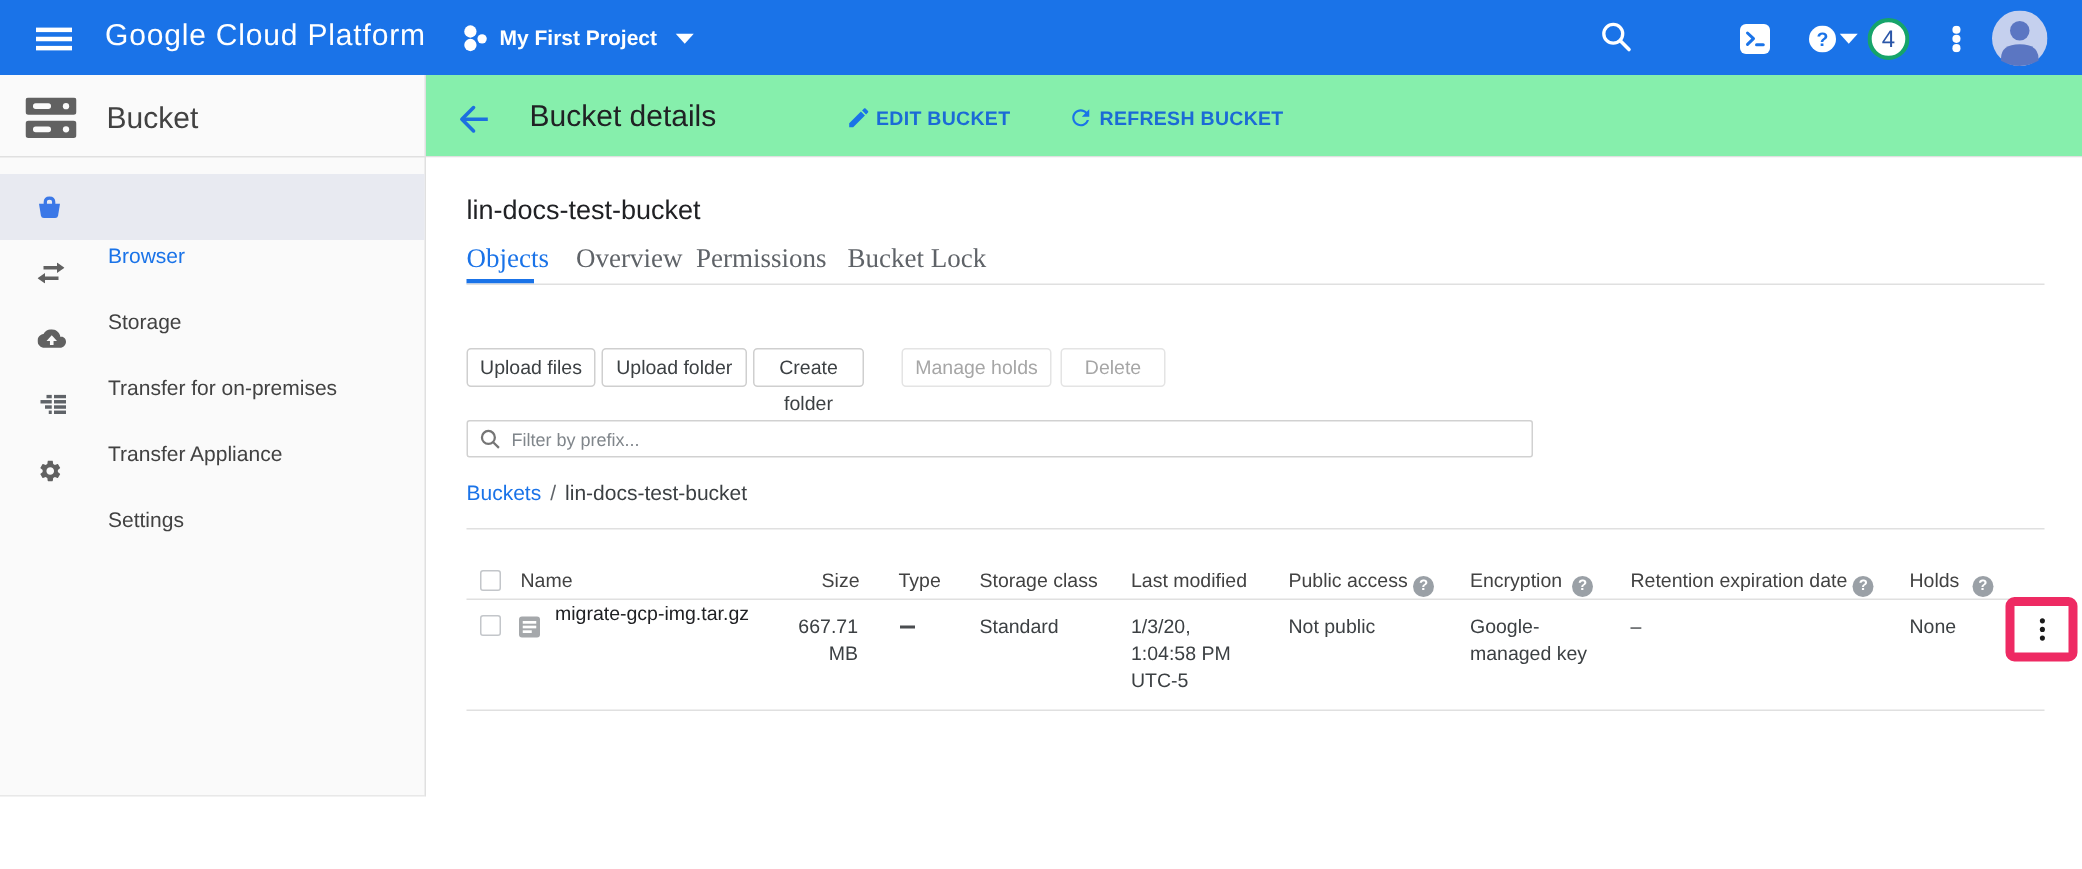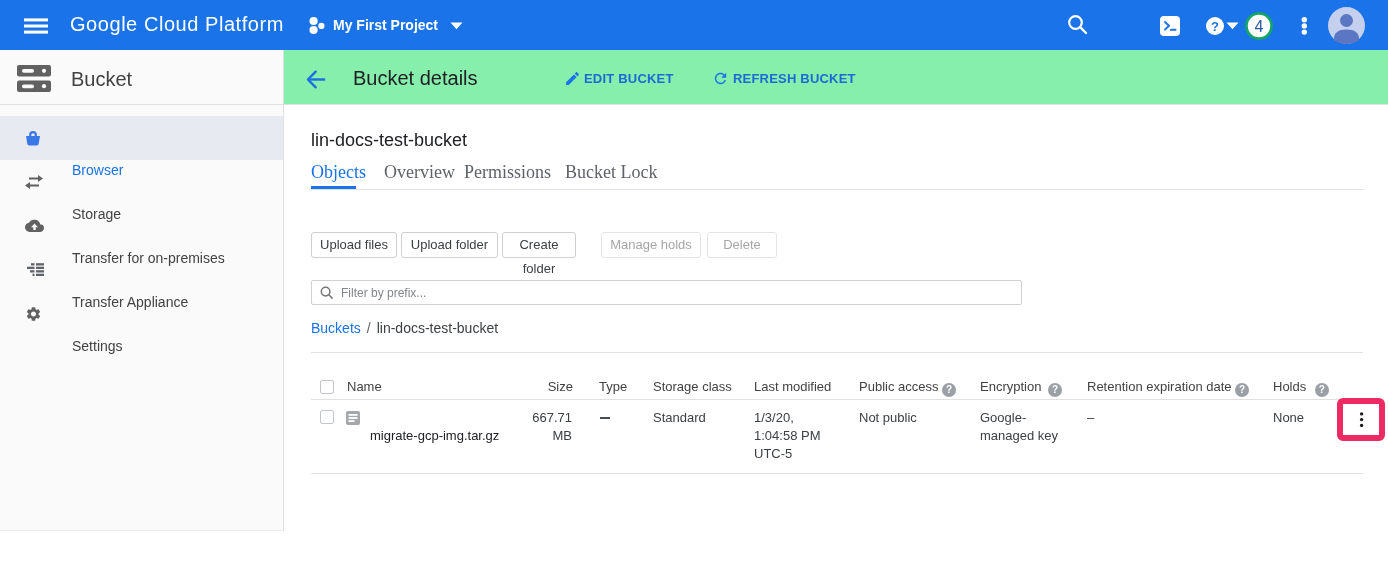--- a/index.html
+++ b/index.html
@@ -214,21 +214,21 @@
     <div class="th" style="left:989px;top:274px">Holds <span class="helpq" style="margin-left:5px">?</span></div>
     <div class="gline" style="left:27px;top:294px;width:1052px"></div>
 
     <div class="cb" style="left:36px;top:305px"></div>
     <svg class="abs" style="left:61px;top:305px" width="16" height="16" viewBox="0 0 16 16">
       <rect x="1" y="1" width="14" height="14" rx="2" fill="#a5a8ab"></rect>
       <rect x="3.5" y="4" width="9" height="1.8" fill="#fff"></rect>
       <rect x="3.5" y="7.1" width="9" height="1.8" fill="#fff"></rect>
       <rect x="3.5" y="10.2" width="6" height="1.8" fill="#fff"></rect>
     </svg>
-    <div class="td" style="left:86px;top:322px;color:#202124">migrate-gcp-img.tar.gz</div>
+    <div class="td" style="left:86px;top:295px;color:#202124">migrate-gcp-img.tar.gz</div>
     <div class="td" style="left:210px;top:304px;width:78px;text-align:right">667.71<br>MB</div>
     <div class="abs" style="left:315.5px;top:312px;width:10px;height:1.8px;background:#4a4d50"></div>
     <div class="td" style="left:369px;top:304px">Standard</div>
     <div class="td" style="left:470px;top:304px">1/3/20,<br>1:04:58 PM<br>UTC-5</div>
     <div class="td" style="left:575px;top:304px">Not public</div>
     <div class="td" style="left:696px;top:304px">Google-<br>managed key</div>
     <div class="td" style="left:803px;top:304px">–</div>
     <div class="td" style="left:989px;top:304px">None</div>
     <svg class="abs" style="left:1073px;top:307px" width="8" height="22" viewBox="0 0 8 22">
       <circle cx="4.6" cy="1.9" r="1.7" fill="#1b1b1b"></circle>

